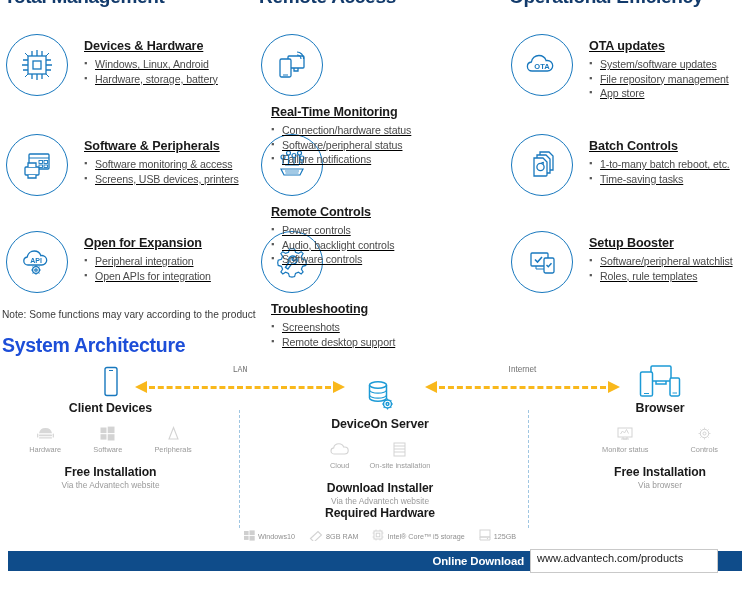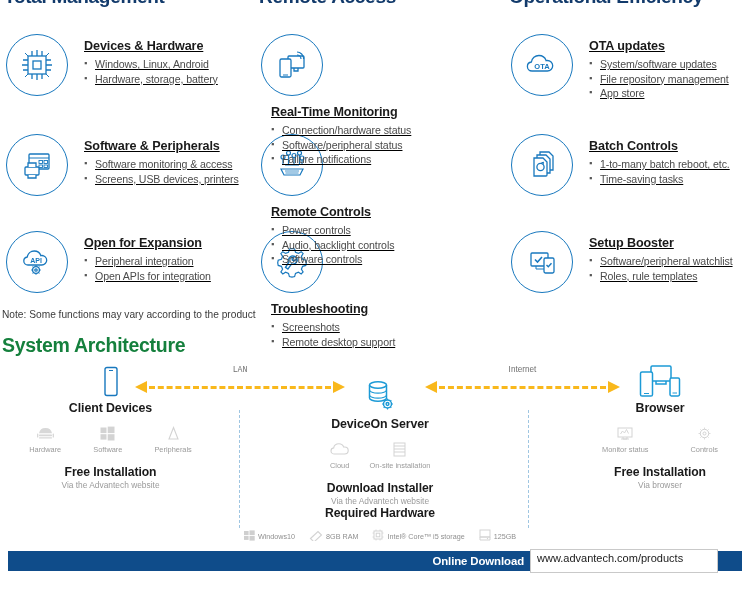--- a/index.html
+++ b/index.html
@@ -63,21 +63,21 @@
   }
 
   .note {
     position: absolute; left: 2px; top: 309px;
     font-size: 10.2px; color: #3b3b3b;
   }
 
   
   .sa-title {
     position: absolute; left: 2px; top: 334px;
-    font-size: 19.5px; font-weight: bold; color: #15803d;
+    font-size: 19.5px; font-weight: bold; color: #1d4ed8;
     letter-spacing: -0.3px;
   }
 
   .arch { position: absolute; top: 362px; left: 0; width: 750px; height: 170px; }
 
   .node { position: absolute; text-align: center; }
   .node-icon { height: 36px; display: flex; align-items: flex-end; justify-content: center; }
   .node-title {
     font-size: 12.4px; font-weight: bold; color: #1a1a1a;
     margin-top: 3px; letter-spacing: -0.1px;

